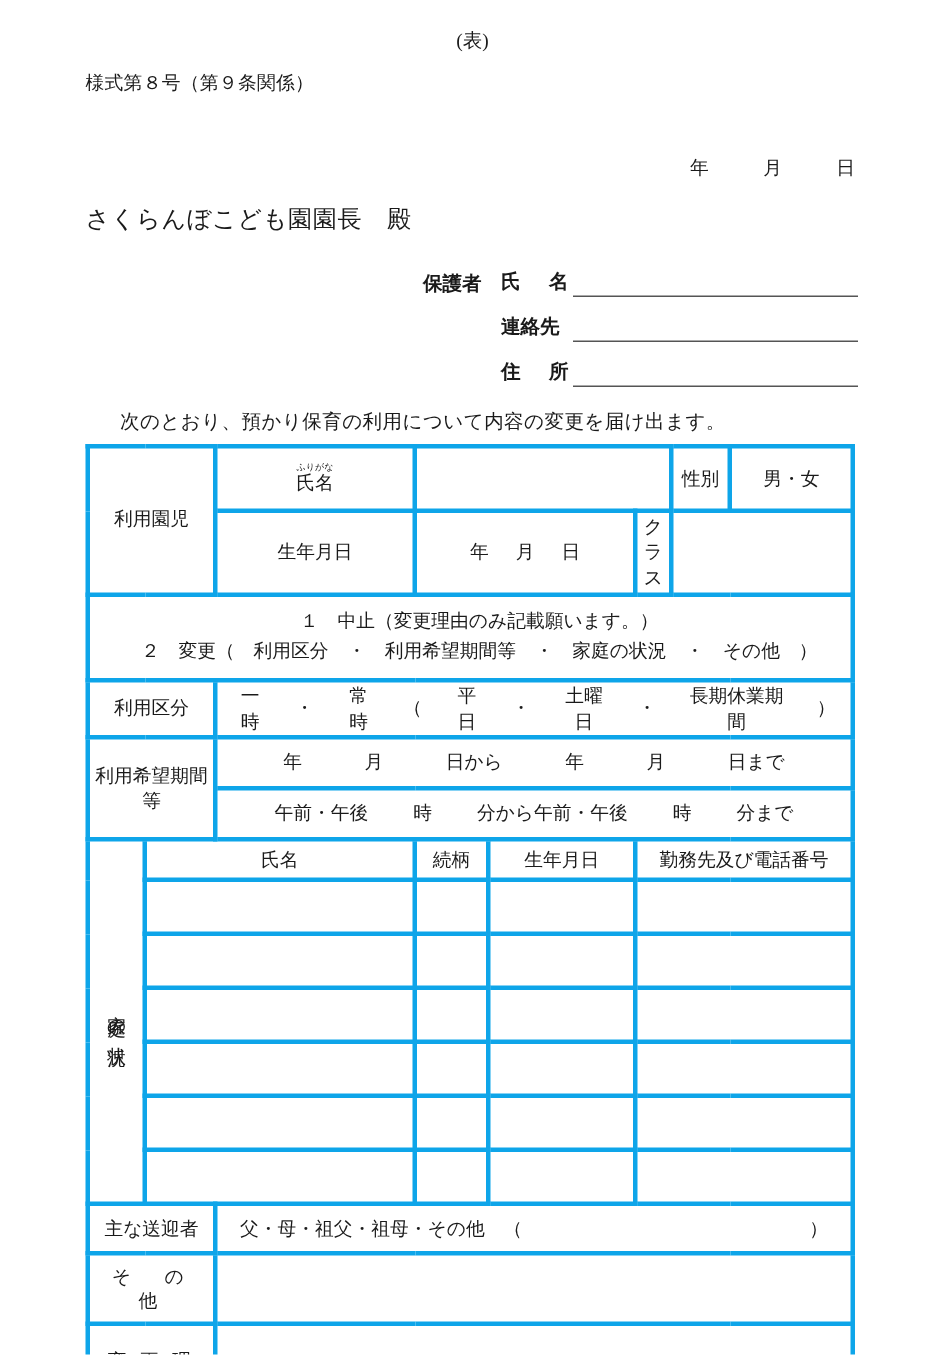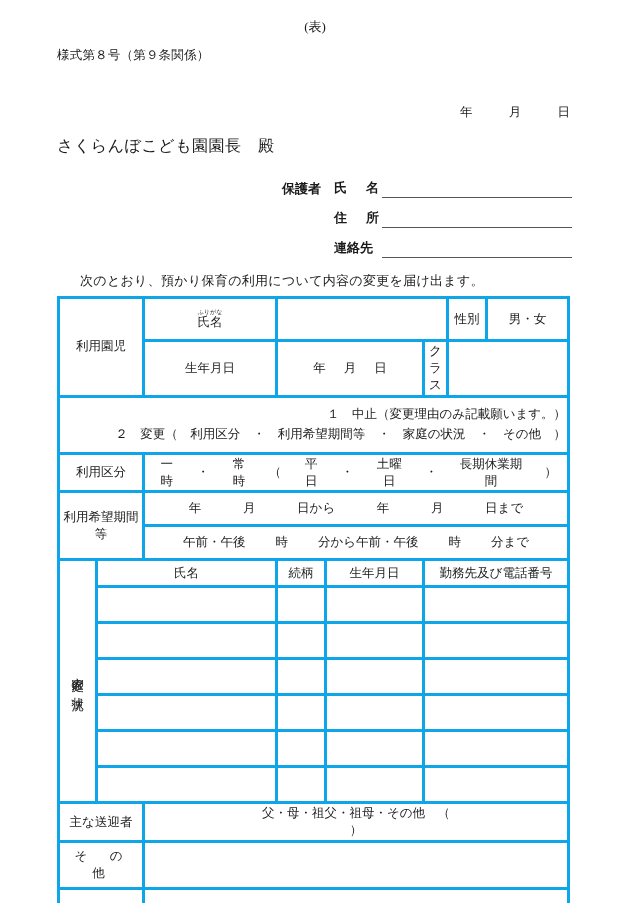--- a/index.html
+++ b/index.html
@@ -40,34 +40,34 @@
     text-align:center;
     line-height:1.35;
   }
   .lbl{font-size:12.5px;}
   .lbl-sp{letter-spacing:5px;text-indent:5px;}
   .lbl-sp2{letter-spacing:3px;text-indent:3px;}
 
   .ruby{display:block;font-size:6px;line-height:1;letter-spacing:0;margin-bottom:0px;}
   .rb-main{display:block;font-size:12.5px;line-height:1.2;}
 
-  .opt-line{display:block;text-align:right;padding-left:12px;line-height:1.55;}
+  .opt-line{display:block;text-align:center;padding-left:12px;line-height:1.55;}
 
   .vert{
     writing-mode:vertical-rl;
     text-orientation:upright;
     display:inline-block;
     font-size:12.5px;
     letter-spacing:2px;
     line-height:1;
   }
   .spread{display:flex;justify-content:space-around;align-items:center;padding:0 22px;}
   .spread2{display:flex;justify-content:center;align-items:center;}
   .spread2 span{margin:0 9px;}
-  .paren-row{display:flex;align-items:center;padding-left:14px;padding-right:14px;flex-direction:column;}
+  .paren-row{display:flex;align-items:center;padding-left:14px;padding-right:14px;}
   .paren-row .txt{white-space:nowrap;}
   .paren-row .fill{flex:1;}
 </style>
 </head>
 <body>
 
 <div class="page">
 
   <div class="hdr-omote">(表)</div>
   <div class="form-no">様式第８号（第９条関係）</div>
@@ -81,26 +81,26 @@
   <div class="addressee">さくらんぼこども園園長　殿</div>
 
   <div class="guardian">
     <div class="g-row">
       <span class="g-pre">保護者</span>
       <span class="g-lab">氏　名</span>
       <span class="g-ul"></span>
     </div>
     <div class="g-row">
       <span class="g-pre"></span>
-      <span class="g-lab">住　所</span>
+      <span class="g-lab tight">連絡先</span>
       <span class="g-ul"></span>
     </div>
     <div class="g-row">
       <span class="g-pre"></span>
-      <span class="g-lab tight">連絡先</span>
+      <span class="g-lab">住　所</span>
       <span class="g-ul"></span>
     </div>
   </div>
 
   <div class="lead">次のとおり、預かり保育の利用について内容の変更を届け出ます。</div>
 
   <table class="main">
     <colgroup>
       <col style="width:38px">
       <col style="width:47px">

